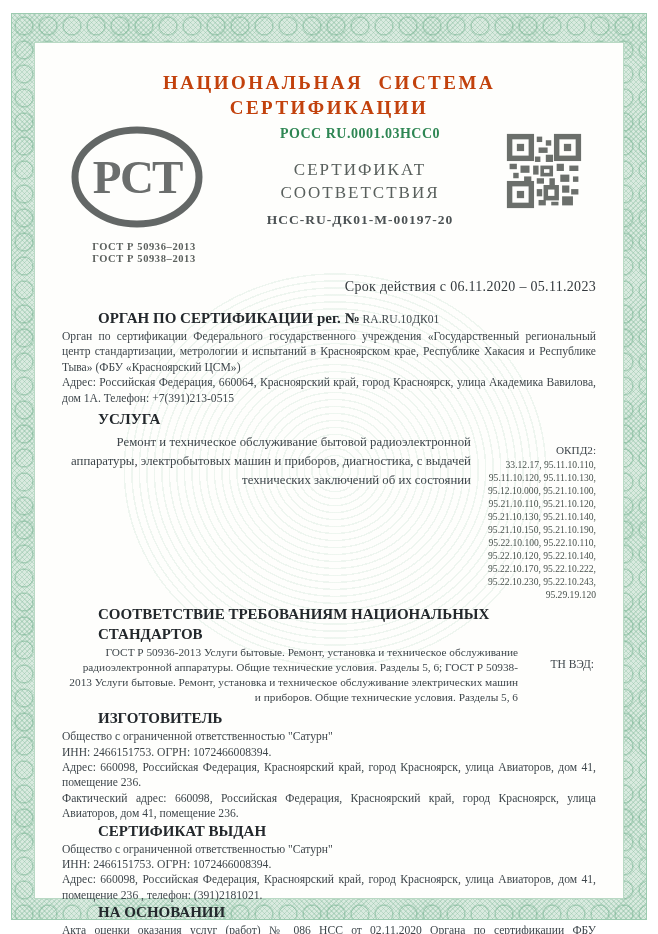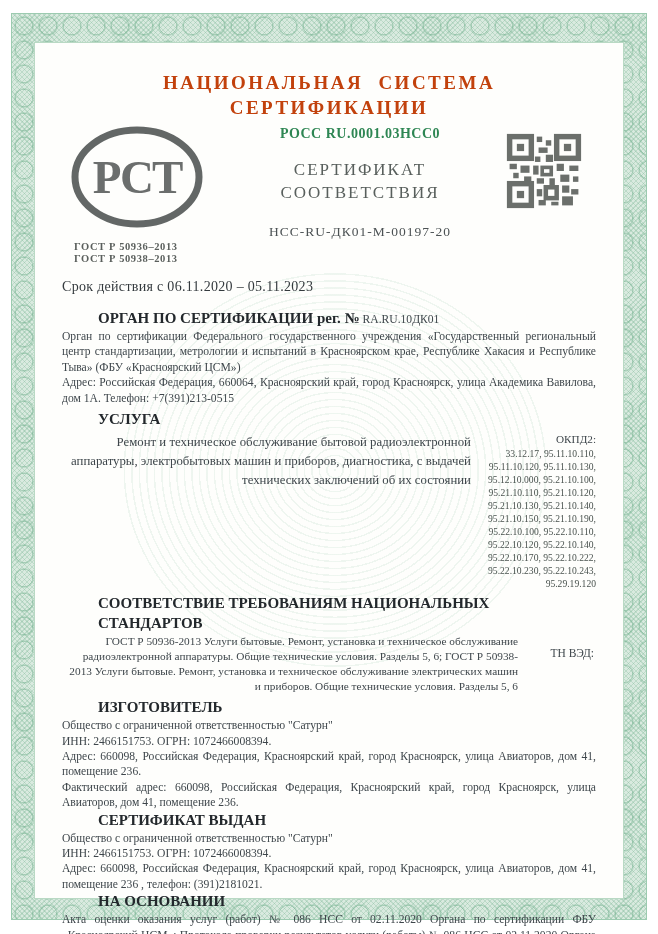--- a/index.html
+++ b/index.html
@@ -47,47 +47,47 @@
     letter-spacing: 2.5px;
     word-spacing: 8px;
     color: #c2410c;
   }
   .head-row { display: flex; margin-top: 4px; }
   .logo-col { width: 152px; text-align: center; }
   .gost-lines {
     white-space: pre-line;
     font-size: 10.5px; font-weight: bold; color: #5a5f5c;
     letter-spacing: .6px; line-height: 1.12; margin-top: 2px;
-    text-align: left; padding-left: 12px;
+    text-align: center; padding-left: 12px;
   }
   .head-center { flex: 1; text-align: center; }
   .ross-number {
     font-weight: bold; font-size: 14px;
     color: #2e8653; letter-spacing: .5px;
   }
   .cert-title {
     margin-top: 16px; font-size: 17px; color: #585f5c; letter-spacing: 2px;
   }
   .cert-number {
-    margin-top: 19px; font-size: 13.5px; color: #4c5254; letter-spacing: 1px;
+    margin-top: 7px; font-size: 13.5px; color: #4c5254; letter-spacing: 1px; font-weight: bold;
   }
   .qr-col { width: 90px; padding-top: 8px; }
   .validity {
-    text-align: left; margin-top: 14px; font-size: 14px; color: #343a3e;
+    text-align: right; margin-top: 14px; font-size: 14px; color: #343a3e;
     letter-spacing: .3px;
   }
   .sec-heading { font-weight: bold; color: #23282c; font-size: 15px; margin-left: 36px; }
   .mt12 { margin-top: 12px; }
   .mt4  { margin-top: 4px; }
   .reg-num { font-weight: normal; color: #3e464b; }
   .two-col { display: flex; text-align: right; }
   .service-text {
     width: 412px; font-size: 12.8px; line-height: 1.5; color: #3e464b; margin-top: 3px;
   }
-  .okpd-col { margin-left: auto; width: 126px; margin-top: 2px; font-family: Liberation Serif, serif; }
+  .okpd-col { margin-left: auto; width: 126px; margin-top: 13px; font-family: Liberation Serif, serif; }
   .okpd-label { font-size: 11.2px; color: #3e464b; }
   .okpd-codes {
     white-space: pre-line; font-size: 9.6px; line-height: 1.36; color: #49524e;
   }
   .standards-text { width: 456px; font-size: 11.3px; }
   .tnved { margin-left: auto; padding-top: 12px; padding-right: 2px; font-size: 11.5px; color: #3e464b; }
   .para { text-align: justify; }
 </style>
 </head>
 <body>

